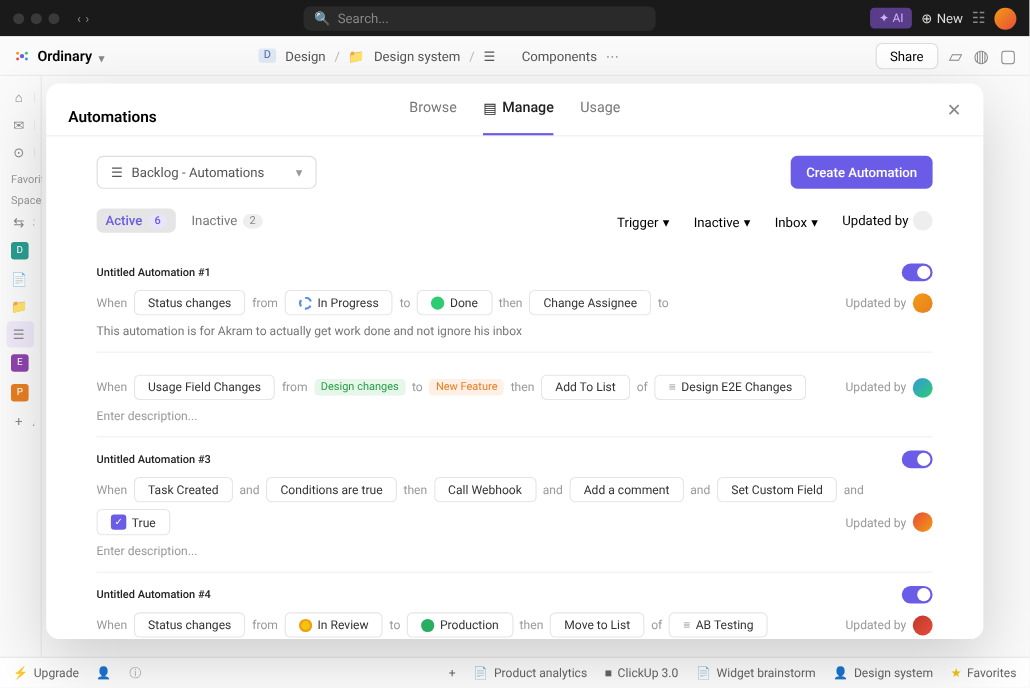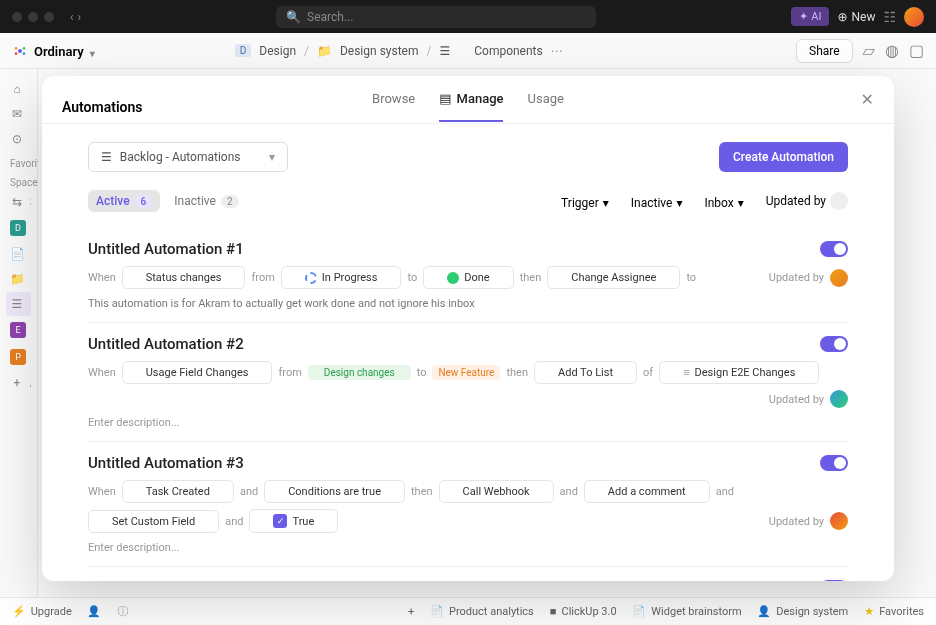--- a/index.html
+++ b/index.html
@@ -67,33 +67,33 @@
 .filter-tab.active { color: #6b5ce7; font-weight: 500; background: #e5e5e5; padding: 4px 8px; border-radius: 6px; }
 .filter-count { background: #e8e4fb; color: #6b5ce7; font-size: 10px; padding: 1px 6px; border-radius: 8px; }
 .filter-tab:not(.active) .filter-count { background: #eee; color: #888; }
 .filters-right { margin-left: auto; display: flex; gap: 22px; align-items: flex-end; color: #000000; }
 .filter-drop { display: flex; align-items: center; gap: 4px; cursor: pointer; }
 .mini-avatar-stack { width: 18px; height: 18px; border-radius: 50%; background: #eee; display: inline-block; }
 
 .automation { padding: 12px 0; border-bottom: 1px solid #f0f0f0; }
 .automation:last-child { border-bottom: none; }
 .auto-row1 { display: flex; align-items: center; justify-content: space-between; }
-.auto-title { font-size: 15px; font-weight: 500; color: #222; }
+.auto-title { font-size: 10px; font-weight: 500; color: #222; }
 .toggle { width: 28px; height: 16px; background: #6b5ce7; border-radius: 8px; position: relative; cursor: pointer; }
 .toggle::after { content: ''; position: absolute; right: 2px; top: 2px; width: 12px; height: 12px; background: #fff; border-radius: 50%; }
 
 .auto-row2 { display: flex; align-items: center; gap: 6px; margin-top: 8px; font-size: 11px; color: #777; flex-wrap: wrap; }
-.chip { border: 1px solid #e5e5e5; border-radius: 5px; padding: 4px 23px; font-size: 11px; color: #333; display: inline-flex; align-items: center; gap: 5px; background: #fff; }
+.chip { border: 1px solid #e5e5e5; border-radius: 5px; padding: 4px 12px; font-size: 11px; color: #333; display: inline-flex; align-items: center; gap: 5px; background: #fff; }
 .conn { color: #999; font-size: 11px; }
 .pill-icon { width: 12px; height: 12px; border-radius: 50%; display: inline-block; }
 .pill-inprogress { border: 2px dashed #5b8def; background: transparent; }
 .pill-done { background: #2ecc71; }
 .pill-review { background: #f1c40f; border: 2px solid #f39c12; }
 .pill-production { background: #27ae60; }
-.tag-green { background: #e6f7e9; color: #2a9d4a; padding: 2px 16px; border-radius: 4px; font-size: 10px; }
+.tag-green { background: #e6f7e9; color: #2a9d4a; padding: 2px 6px; border-radius: 4px; font-size: 10px; }
 .tag-orange { background: #fff0e5; color: #e67e22; padding: 2px 6px; border-radius: 4px; font-size: 10px; }
 .list-icon { color: #999; }
 .checkbox-true { width: 14px; height: 14px; background: #6b5ce7; border-radius: 3px; display: inline-flex; align-items: center; justify-content: center; color: #fff; font-size: 9px; }
 .person-chip img, .person-avatar { width: 14px; height: 14px; border-radius: 50%; background: linear-gradient(135deg, #e67e22, #d35400); display: inline-block; }
 
 .updated-by { margin-left: auto; display: flex; align-items: center; gap: 6px; font-size: 11px; color: #999; }
 .updated-avatar { width: 18px; height: 18px; border-radius: 50%; }
 
 .auto-desc { margin-top: 8px; font-size: 11px; color: #999; }
 .auto-desc.filled { color: #777; }
@@ -318,24 +318,20 @@
             </span>
             <span class="conn">to</span>
             <div class="updated-by">
               <span>Updated by</span>
               <span class="updated-avatar" style="background: linear-gradient(135deg, rgb(243, 156, 18), rgb(230, 126, 34));"></span>
             </div>
           </div>
           <div class="auto-desc filled">This automation is for Akram to actually get work done and not ignore his inbox</div>
         </div>
         <div class="automation">
-          <div class="auto-row1">
-            <div class="auto-title">Untitled Automation #2</div>
-            <div class="toggle"></div>
-          </div>
           <div class="auto-row2">
             <span class="conn">When</span>
             <span class="chip">
               <span>Usage Field Changes</span>
             </span>
             <span class="conn">from</span>
             <span class="tag-green">Design changes</span>
             <span class="conn">to</span>
             <span class="tag-orange">New Feature</span>
             <span class="conn">then</span>

